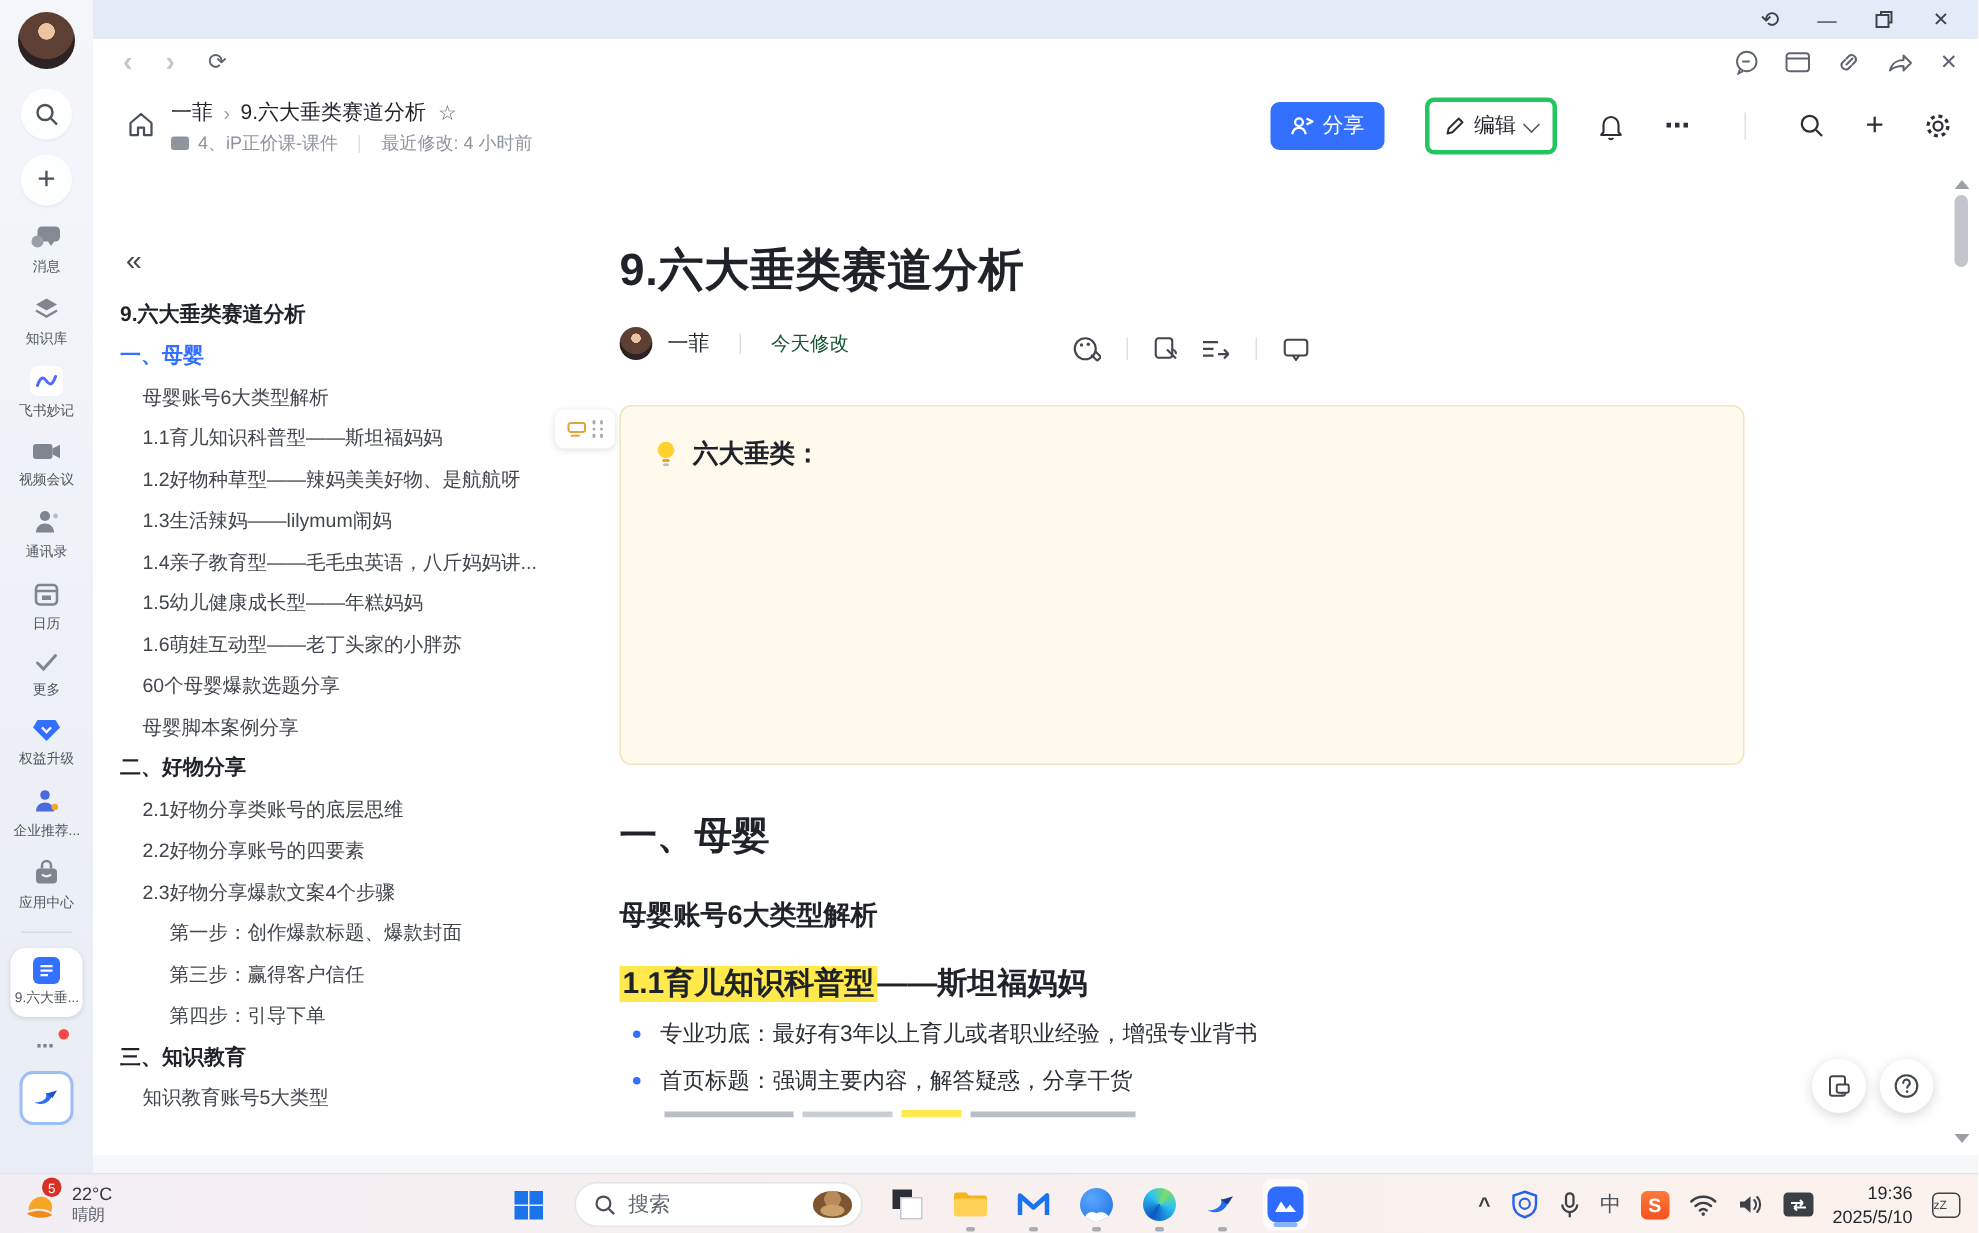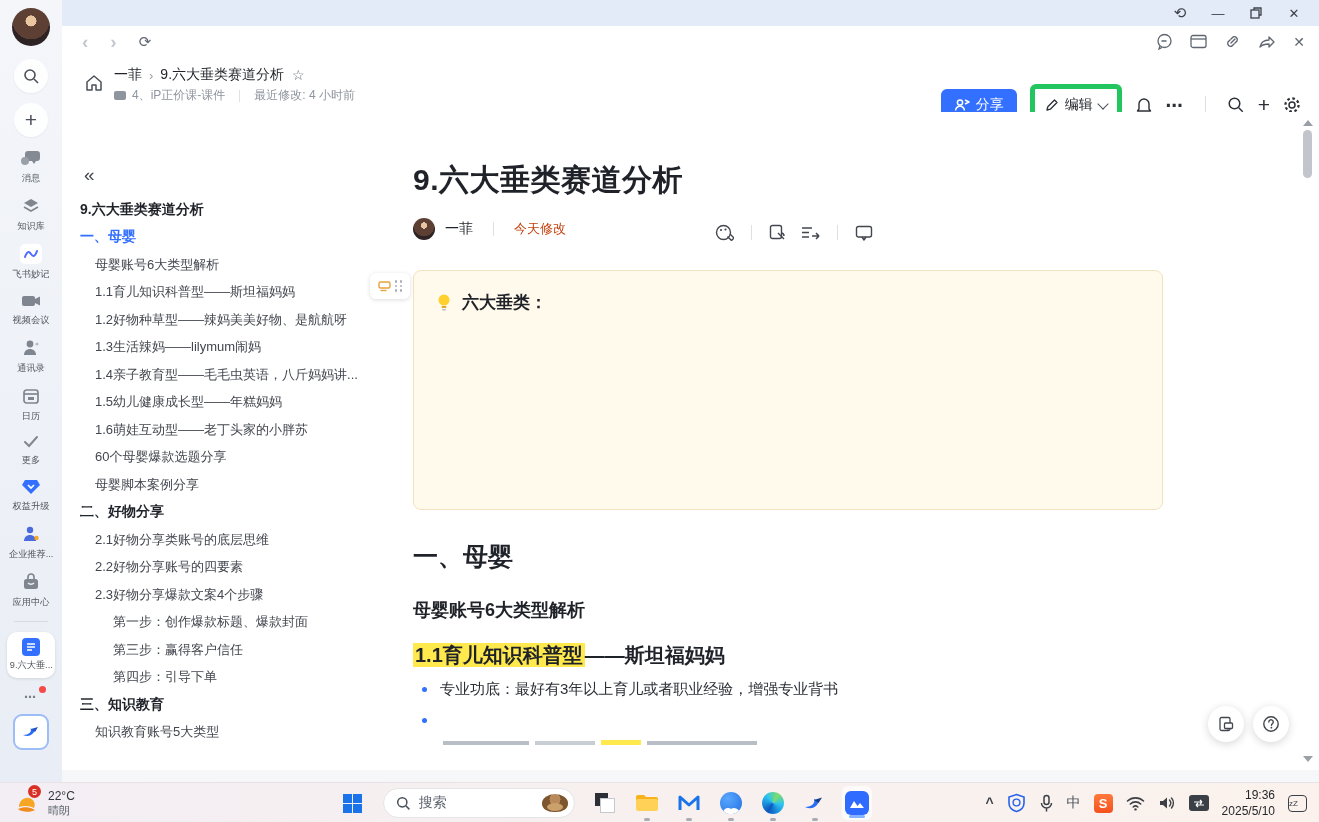--- a/index.html
+++ b/index.html
@@ -38,42 +38,42 @@
   #tabicons{position:absolute;right:14px;top:0;height:31px;display:flex;align-items:center;gap:17px;color:#5f6670}
 
   
   #header{left:62px;top:57px;width:1257px;height:55px;background:#fff}
   .crumb1{font-size:14px;color:#1f2329}
   .crumb-sep{color:#9aa0a8;margin:0 7px;font-size:13px}
   .crumb2{font-size:12px;color:#8f959e;display:flex;align-items:center;gap:6px;margin-top:3px}
   .folder-chip{width:12px;height:9px;border-radius:2px;background:#8f959e;display:inline-block}
   .vdiv{width:1px;height:12px;background:#dee0e3;margin:0 8px}
   .btn-share{background:#3370ff;color:#fff;border-radius:6px;height:32px;padding:0 13px;display:flex;align-items:center;gap:6px;font-size:14px}
-  .btn-edit{border:5px solid #22c55e;border-radius:6px;height:32px;padding:0 10px;display:flex;align-items:center;gap:6px;font-size:14px;color:#1f2329;background:#fff}
+  .btn-edit{border:3px solid #22c55e;border-radius:6px;height:32px;padding:0 10px;display:flex;align-items:center;gap:6px;font-size:14px;color:#1f2329;background:#fff}
   .caret{width:7px;height:7px;border-right:1.6px solid #4a5058;border-bottom:1.6px solid #4a5058;transform:rotate(45deg);margin-top:-3px}
   .hicon{color:#2b2f36}
 
   
   #content{left:62px;top:112px;width:1257px;height:658px;background:#fff}
   #bottomstrip{left:62px;top:770px;width:1257px;height:12px;background:#f6f7f9}
 
   
   .toc-item{height:27.5px;display:flex;align-items:center;font-size:13px;color:#42464e;white-space:nowrap;max-width:292px;overflow:hidden;text-overflow:ellipsis}
   .t-root{font-size:14px;font-weight:bold;color:#1f2329}
   .t-sec{font-size:14px;font-weight:bold;color:#1f2329}
   .t-active{font-size:14px;font-weight:bold;color:#3370ff}
   .t-l1{padding-left:15px}
   .t-l2{padding-left:33px}
 
   
   #doccol{position:absolute;left:351px;top:0;width:752px}
   .doc-title{font-size:30px;font-weight:bold;letter-spacing:.5px}
   .avatar-sm{width:22px;height:22px;border-radius:50%;
      background:radial-gradient(circle at 50% 34%,#e9c6a0 17%,#5d4033 18% 58%,#2d2224 59%),#caa1a6}
-  .meta{font-size:13px;color:#c2410c}
+  .meta{font-size:13px;color:#14532d}
   .author{font-size:14px;color:#1f2329}
   .tool-ico{color:#42464e}
   .callout{position:absolute;left:0;top:158px;width:750px;height:240px;background:#fffaeb;border:1px solid #f0e3bd;border-radius:8px;box-sizing:border-box;padding:20px 22px}
   .co-title{font-size:17px;font-weight:bold;margin-left:10px}
   .co-item{height:31px;display:flex;align-items:center;font-size:15px;color:#2b2f36;padding-left:22px}
   .hoverpill{position:absolute;left:-44px;top:2px;width:40px;height:26px;background:#fff;border-radius:6px;
              box-shadow:0 1px 4px rgba(31,35,41,.15);display:flex;align-items:center;justify-content:center;gap:4px}
   .dragdots{display:grid;grid-template-columns:3px 3px;grid-gap:2px}
   .dragdots i{width:2.5px;height:2.5px;background:#a8adb5;border-radius:50%}
   .h1{font-size:25px;font-weight:bold}
@@ -314,21 +314,21 @@
       <span class="crumb1" style="font-weight:500">9.六大垂类赛道分析</span>
       <span style="color:#646a73;font-size:14px;margin-left:8px"><span>☆</span></span>
     </div>
     <div class="crumb2">
       <span class="folder-chip"></span>
       <span>4、iP正价课-课件</span>
       <span class="vdiv"></span>
       <span>最近修改: 4 小时前</span>
     </div>
   </div>
-  <div class="abs flex" style="right:18px;top:27px;gap:13px">
+  <div class="abs flex" style="right:18px;top:8px;gap:27px">
     <span class="btn-share">
       <span>
           <svg width="16" height="14" viewBox="0 0 16 14">
             <circle cx="6" cy="4.5" r="2.6" fill="none" stroke="#fff" stroke-width="1.5"></circle>
             <path d="M1.5 12.5c.5-3 2.4-4.3 4.5-4.3s4 1.3 4.5 4.3" fill="none" stroke="#fff" stroke-width="1.5"></path>
             <path d="M11 2l4 2-4 2" fill="none" stroke="#fff" stroke-width="1.5" stroke-linejoin="round"></path>
           </svg>
         </span>
       <span>分享</span>
     </span>
@@ -461,20 +461,21 @@
       <span class="hl">1.1育儿知识科普型</span><span>——斯坦福妈妈</span>
     </div>
 
     <div class="abs" style="left:0;top:562px;width:752px">
       <div class="bullet-row">
           <span class="bdot"></span>
           <span>专业功底：最好有3年以上育儿或者职业经验，增强专业背书</span>
         </div>
       <div class="bullet-row">
           <span class="bdot"></span>
+          <span>首页标题：强调主要内容，解答疑惑，分享干货</span>
         </div>
 
       <div style="height:9px;overflow:hidden;display:flex;gap:6px;align-items:flex-end;padding-left:30px">
         <span style="width:86px;height:4px;background:#b9bec6"></span>
         <span style="width:60px;height:4px;background:#c9cdd4"></span>
         <span style="width:40px;height:5px;background:#ffe94d"></span>
         <span style="width:110px;height:4px;background:#b9bec6"></span>
       </div>
     </div>
   </div>

